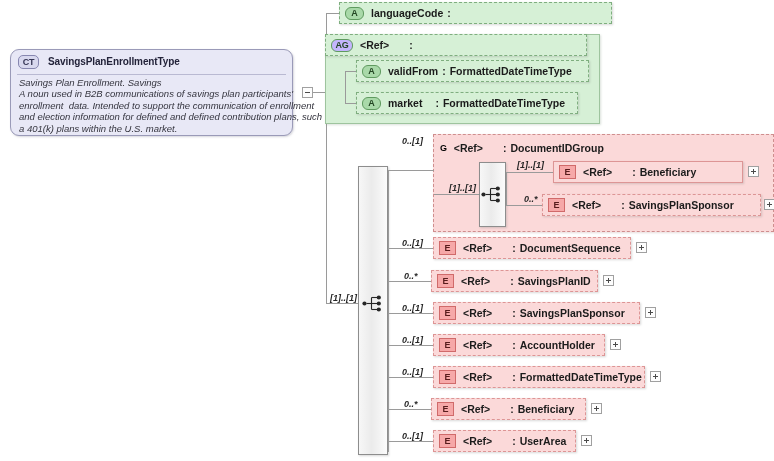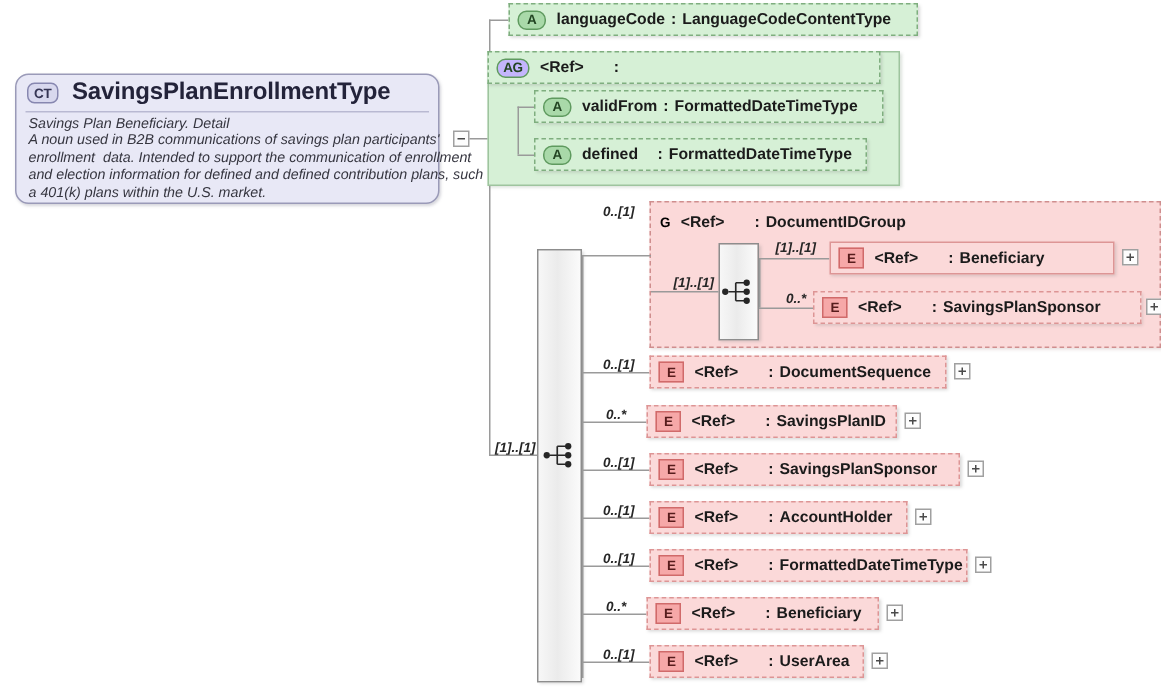--- a/index.html
+++ b/index.html
@@ -89,21 +89,21 @@
   .badge.ct {
     width: 21px;
     height: 14px;
     border: 1px solid #8787b0;
     border-radius: 5px;
     background: #d8d8ee;
     color: #353554;
   }
   .ct-title {
     margin-left: 9px;
-    font-size: 16px;
+    font-size: 10px;
     font-weight: bold;
     color: #23233a;
     letter-spacing: -0.1px;
   }
   .ct-sep {
     position: absolute;
     left: 6px;
     right: 6px;
     top: 24px;
     height: 1px;
@@ -230,21 +230,21 @@
 <body>
 
 <div id="canvas">
 
   <div class="ct-box">
     <div class="ct-head">
       <span class="badge ct">CT</span>
       <span class="ct-title">SavingsPlanEnrollmentType</span>
     </div>
     <div class="ct-sep"></div>
-    <div class="ct-desc"><span>Savings Plan Beneficiary. Detail</span>
+    <div class="ct-desc"><span>Savings Plan Enrollment. Savings</span>
 <span>A noun used in B2B communications of savings plan participants'</span>
 <span>enrollment  data. Intended to support the communication of enrollment</span>
 <span>and election information for defined and defined contribution plans, such</span>
 <span>a 401(k) plans within the U.S. market.</span></div>
   </div>
 
   <div class="toggle" style="left:302px; top:87px;"></div>
 
   <div class="ln h" style="left:313px; top:92px; width:13px;"></div>
 
@@ -253,21 +253,20 @@
   <div class="ln h" style="left:326px; top:13px; width:13px;"></div>
 
   <div class="ln h" style="left:326px; top:45px; width:13px;"></div>
 
   <div class="ln h" style="left:326px; top:303px; width:32px;"></div>
 
   <div class="node attr dashed" style="left:339px; top:2px; width:273px;">
     <span class="badge a">A</span>
     <span class="n-name">languageCode</span>
     <span class="n-type pad-a">:</span>
-    <span class="n-type pad-a">LanguageCodeContentType</span>
   </div>
 
   <div class="container ag-wrap" style="left:325px; top:34px; width:275px; height:90px;"></div>
 
   <div class="node attr dashed" style="left:325px; top:34px; width:262px;">
     <span class="badge ag">AG</span>
     <span class="n-name">&lt;Ref&gt;</span>
     <span class="n-type pad-b">:</span>
   </div>
 
@@ -277,21 +276,21 @@
 
   <div class="node attr dashed" style="left:356px; top:60px; width:233px;">
     <span class="badge a">A</span>
     <span class="n-name">validFrom</span>
     <span class="n-type pad-a">:</span>
     <span class="n-type pad-a">FormattedDateTimeType</span>
   </div>
 
   <div class="node attr dashed" style="left:356px; top:92px; width:222px;">
     <span class="badge a">A</span>
-    <span class="n-name">defined</span>
+    <span class="n-name">market</span>
     <span class="n-type" style="margin-left:13px;">:</span>
     <span class="n-type pad-a">FormattedDateTimeType</span>
   </div>
 
   <div class="seq" style="left:358px; top:166px; width:30px; height:289px;"></div>
   <div class="seq-icon" style="left:362px; top:295px;">
     <svg width="22" height="17" viewBox="0 0 22 17">
       <circle cx="2.5" cy="8.5" r="2.1" fill="#262626"></circle>
       <line x1="4.6" y1="8.5" x2="9.5" y2="8.5" stroke="#262626" stroke-width="1.1"></line>
       <line x1="9.5" y1="2.5" x2="9.5" y2="14.5" stroke="#262626" stroke-width="1.1"></line>

